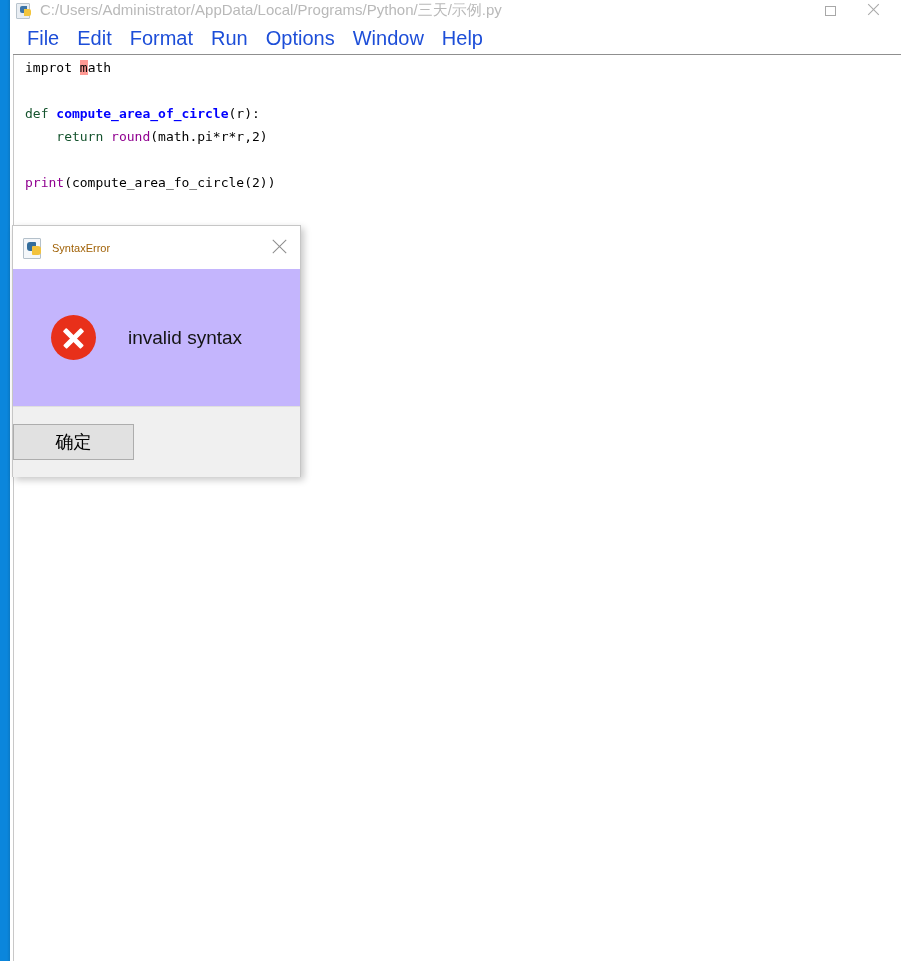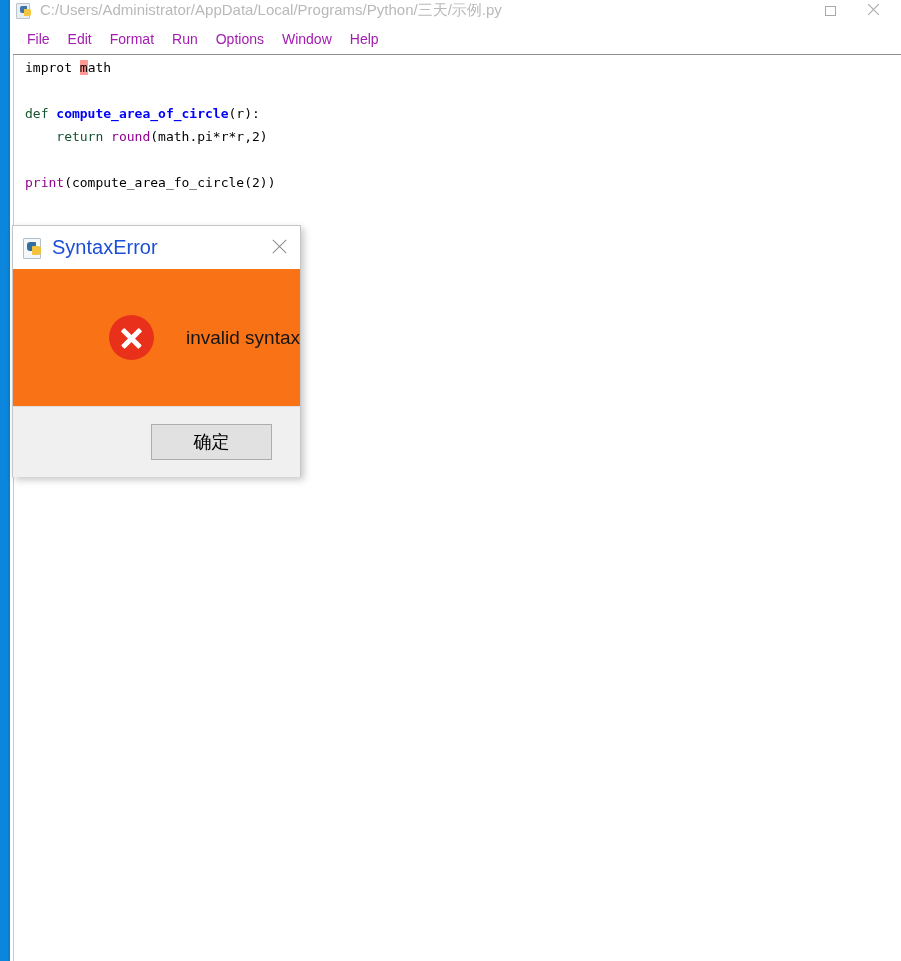--- a/index.html
+++ b/index.html
@@ -114,22 +114,22 @@
     left: 0; top: 16px;
     width: 891px;
     height: 31px;
     background: #ffffff;
     display: flex;
     align-items: center;
     padding-left: 8px;
     box-sizing: border-box;
   }
   .menu-item {
-    font-size: 14px;
-    color: #a21caf;
+    font-size: 20px;
+    color: #1d4ed8;
     padding: 2px 9px;
     cursor: default;
     white-space: nowrap;
   }
 
   
   .editor-sep {
     position: absolute;
     left: 3px; top: 47px;
     width: 888px;
@@ -205,48 +205,47 @@
   }
   .dlg-icon .pyyellow {
     position: absolute;
     left: 9px; top: 8px;
     width: 9px; height: 9px;
     background: #f2c23c;
     border-radius: 1px 3px 3px 1px;
   }
   .dlg-title-text {
     margin-left: 9px;
-    font-size: 20px;
-    color: #1d4ed8;
+    font-size: 11px;
+    color: #a16207;
     white-space: nowrap;
   }
   .dlg-close {
     position: absolute;
     right: 4px; top: 6px;
     width: 34px; height: 30px;
     cursor: default;
   }
   .dlg-close .xa, .dlg-close .xb {
     position: absolute;
     left: 8px; top: 14px;
     width: 19px; height: 1px;
     background: #8c8c8c;
   }
   .dlg-close .xa { transform: rotate(45deg); }
   .dlg-close .xb { transform: rotate(-45deg); }
 
   .dlg-body {
     position: relative;
     height: 137px;
-    background: #f97316;
+    background: #c4b5fd;
     display: flex;
     align-items: center;
     padding-left: 38px;
     box-sizing: border-box;
-    justify-content: flex-end;
   }
   .err-icon {
     width: 45px; height: 45px;
     border-radius: 50%;
     background: #e8301a;
     position: relative;
     flex: 0 0 auto;
   }
   .err-icon .xa, .err-icon .xb {
     position: absolute;
@@ -264,21 +263,20 @@
     white-space: nowrap;
   }
 
   .dlg-footer {
     position: relative;
     height: 71px;
     background: #f0f0f0;
     border-top: 1px solid #dfdfdf;
     display: flex;
     align-items: center;
-    justify-content: flex-end;
     padding-right: 28px;
     box-sizing: border-box;
   }
   .dlg-ok-btn {
     width: 121px;
     height: 36px;
     background: #e1e1e1;
     border: 1px solid #adadad;
     font-size: 18px;
     color: #000000;

